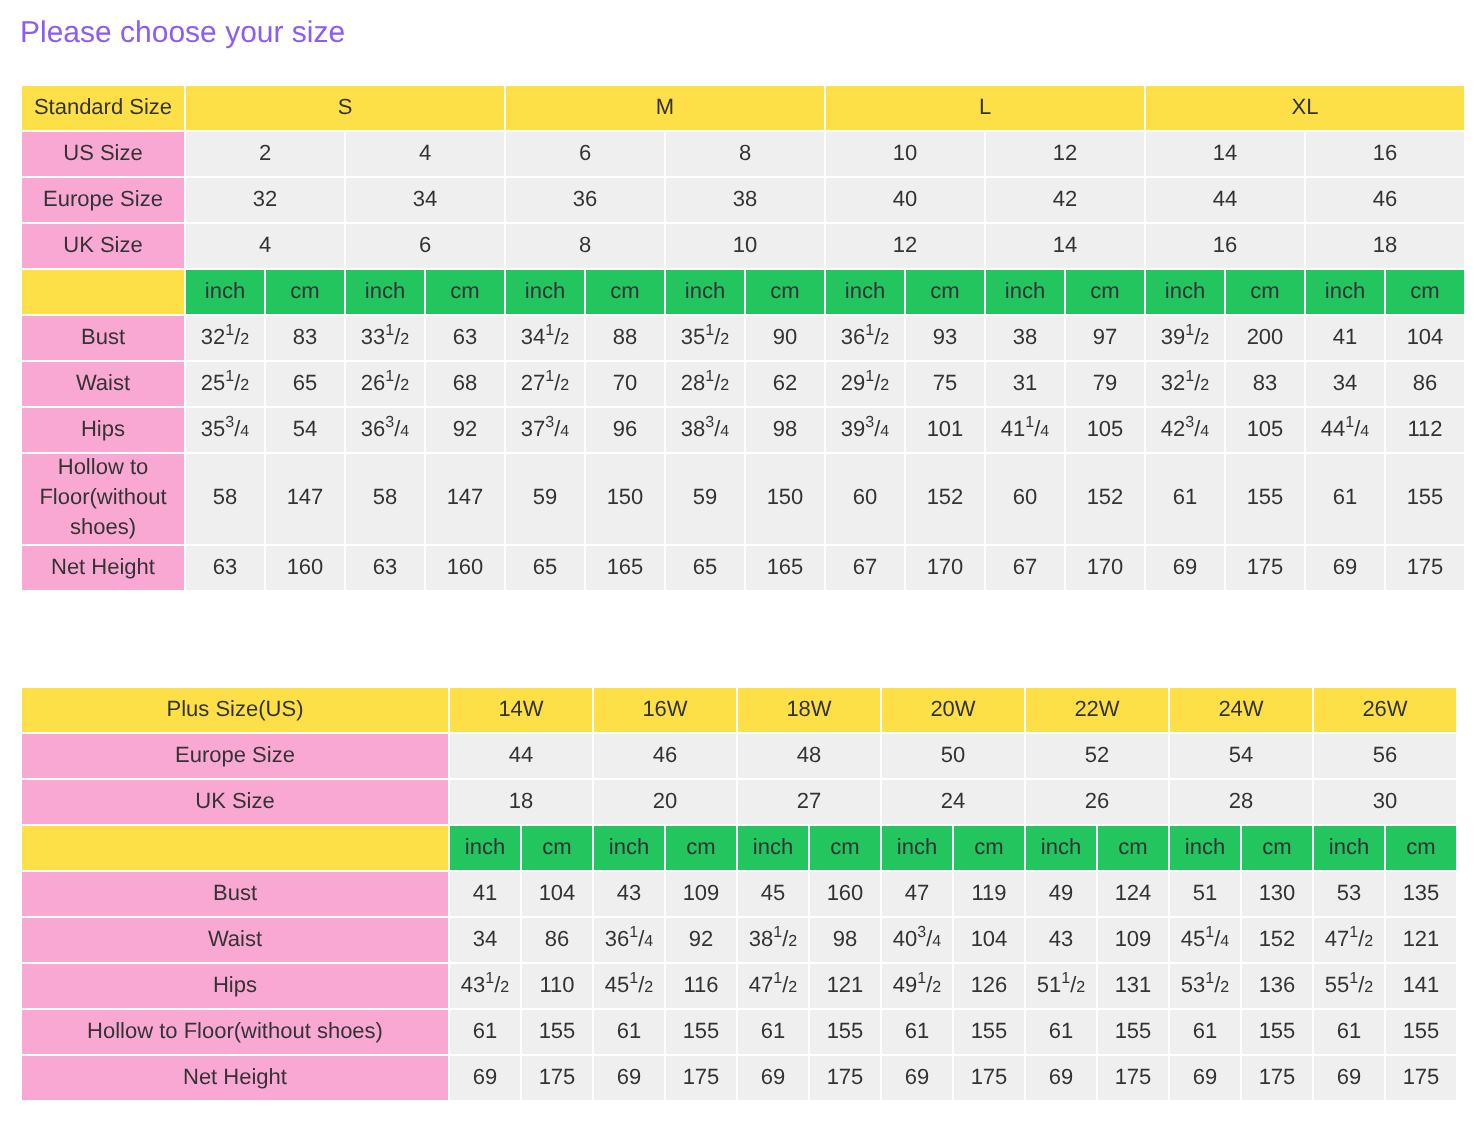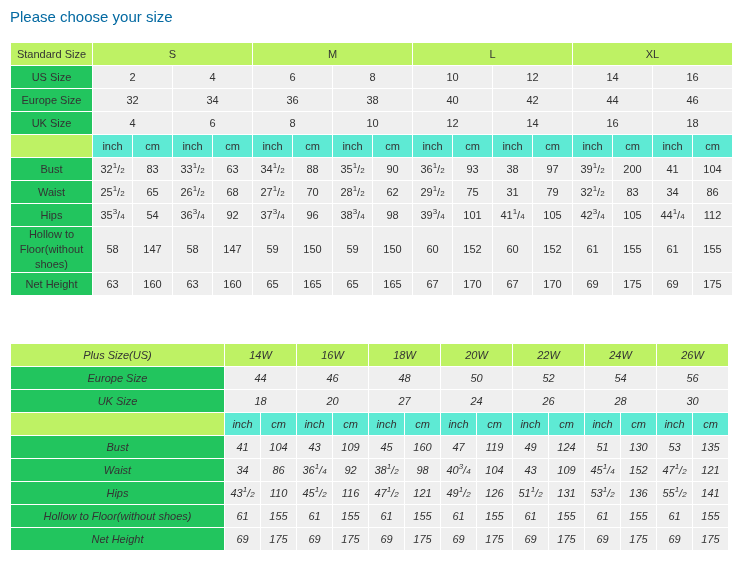--- a/index.html
+++ b/index.html
@@ -14,47 +14,47 @@
     font-size: 11px;
     color: #333333;
     position: relative;
     overflow: hidden;
   }
   .page-title {
     position: absolute;
     left: 10px;
     top: 8px;
     font-size: 15px;
-    color: #0369a1;
+    color: #8b5cf6;
     font-family: "Liberation Sans", sans-serif;
   }
   table.size-table {
     border-collapse: collapse;
     table-layout: fixed;
   }
   table.size-table td {
     border: 1px solid #ffffff;
     text-align: center;
     vertical-align: middle;
     font-size: 11px;
     color: #333333;
     padding: 0;
     height: 22px;
   }
   .hdr {
-    background: #bef264;
+    background: #fde047;
   }
   .cell {
     background: #efefef;
   }
   .unit {
-    background: #5eead4;
+    background: #22c55e;
   }
   .rowlabel {
-    background: #22c55e;
+    background: #f9a8d4;
   }
   .tall {
     height: 46px;
     line-height: 15px;
   }
   sup {
     font-size: 8px;
     vertical-align: super;
     line-height: 0;
   }
@@ -68,21 +68,20 @@
   }
   #table1-wrap {
     position: absolute;
     left: 10px;
     top: 42px;
   }
   #table2-wrap {
     position: absolute;
     left: 10px;
     top: 343px;
-    font-style: italic;
   }
 </style>
 </head>
 <body>
 
 <div class="page-title">Please choose your size</div>
 
 <div id="table1-wrap">
   <table class="size-table" id="table1">
       <colgroup>

